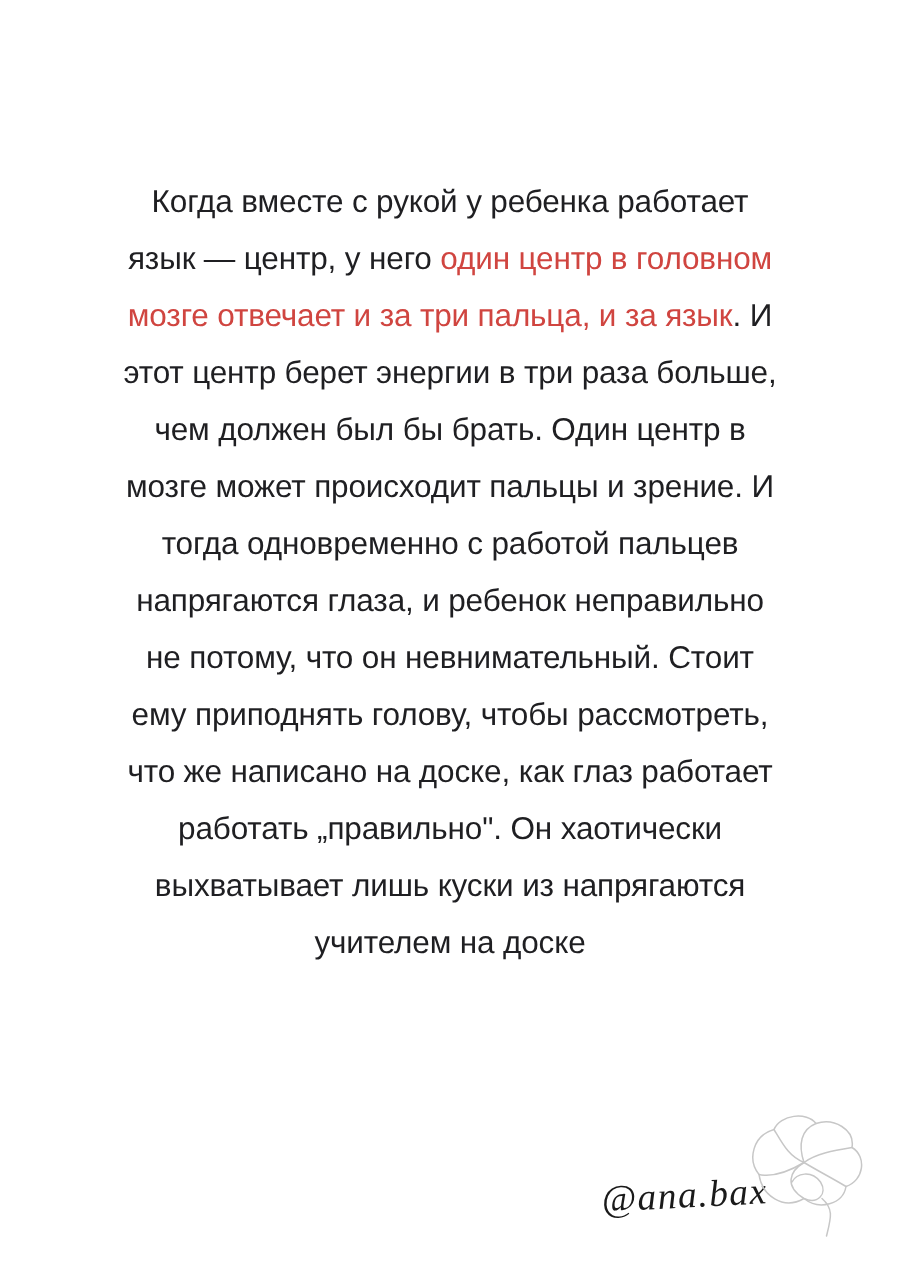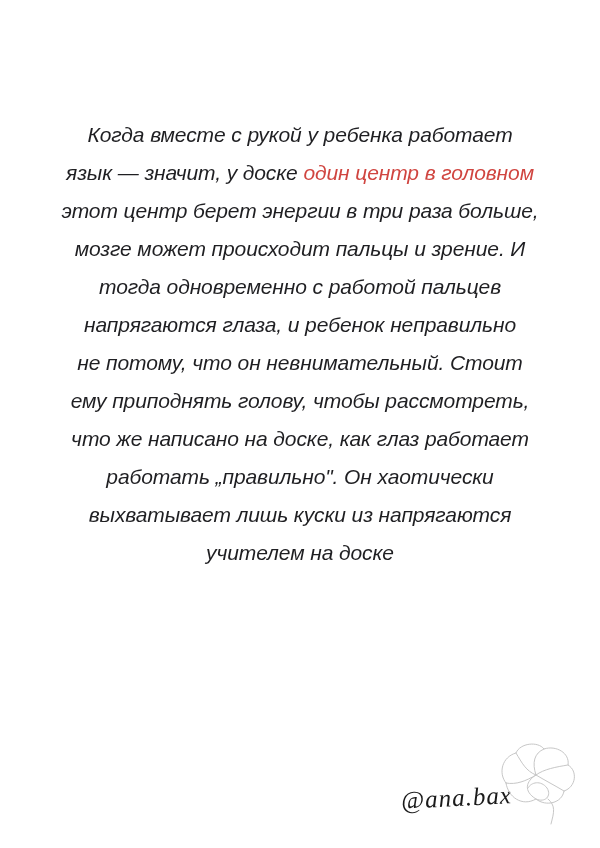--- a/index.html
+++ b/index.html
@@ -19,21 +19,20 @@
     position: absolute;
     left: 0;
     right: 0;
     top: 116px;
     text-align: center;
     font-size: 21px;
     line-height: 38px;
     letter-spacing: -0.1px;
     color: var(--text, #1f1f22);
     font-weight: 500;
-    font-style: italic;
   }
   .text-block .line {
     white-space: nowrap;
   }
   .text-block .seg.accent {
     color: var(--accent, #d04540);
   }
   .signature-block .sig-handle {
     position: absolute;
     right: 88px;
@@ -60,22 +59,24 @@
     stroke-linejoin: round;
   }
 </style>
 </head>
 <body>
 
 <div class="page">
 
   <div class="text-block">
       <div class="line"><span class="seg">Когда вместе с рукой у ребенка работает</span></div>
-      <div class="line"><span class="seg">язык — значит, у доске </span><span class="seg accent">один центр в головном</span></div>
+      <div class="line"><span class="seg">язык — центр, у него </span><span class="seg accent">один центр в головном</span></div>
+      <div class="line"><span class="seg accent">мозге отвечает и за три пальца, и за язык</span><span class="seg">. И</span></div>
       <div class="line"><span class="seg">этот центр берет энергии в три раза больше,</span></div>
+      <div class="line"><span class="seg">чем должен был бы брать. Один центр в</span></div>
       <div class="line"><span class="seg">мозге может происходит пальцы и зрение. И</span></div>
       <div class="line"><span class="seg">тогда одновременно с работой пальцев</span></div>
       <div class="line"><span class="seg">напрягаются глаза, и ребенок неправильно</span></div>
       <div class="line"><span class="seg">не потому, что он невнимательный. Стоит</span></div>
       <div class="line"><span class="seg">ему приподнять голову, чтобы рассмотреть,</span></div>
       <div class="line"><span class="seg">что же написано на доске, как глаз работает</span></div>
       <div class="line"><span class="seg">работать „правильно". Он хаотически</span></div>
       <div class="line"><span class="seg">выхватывает лишь куски из напрягаются</span></div>
       <div class="line"><span class="seg">учителем на доске</span></div>
     </div>

